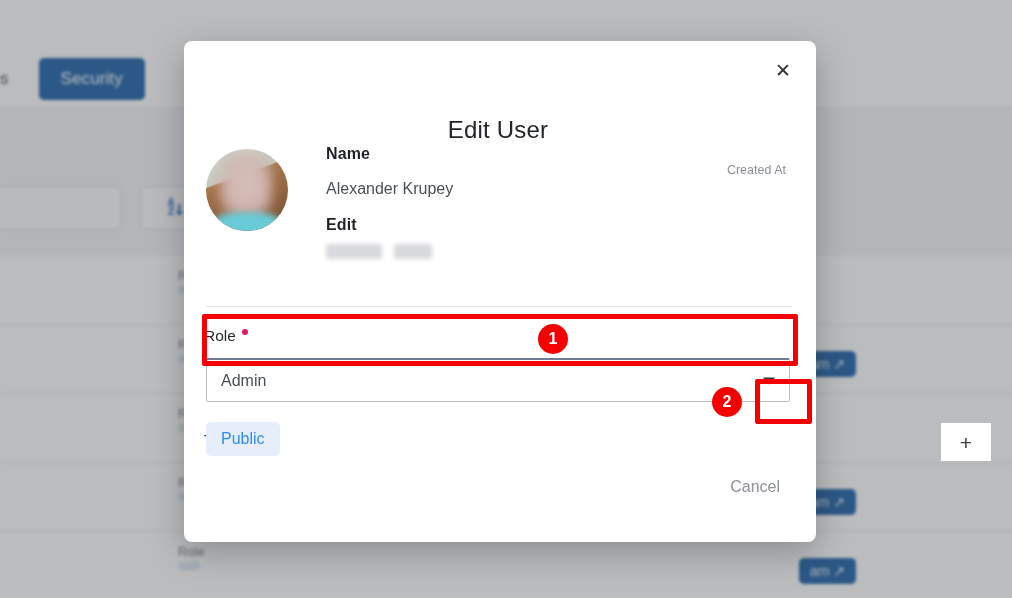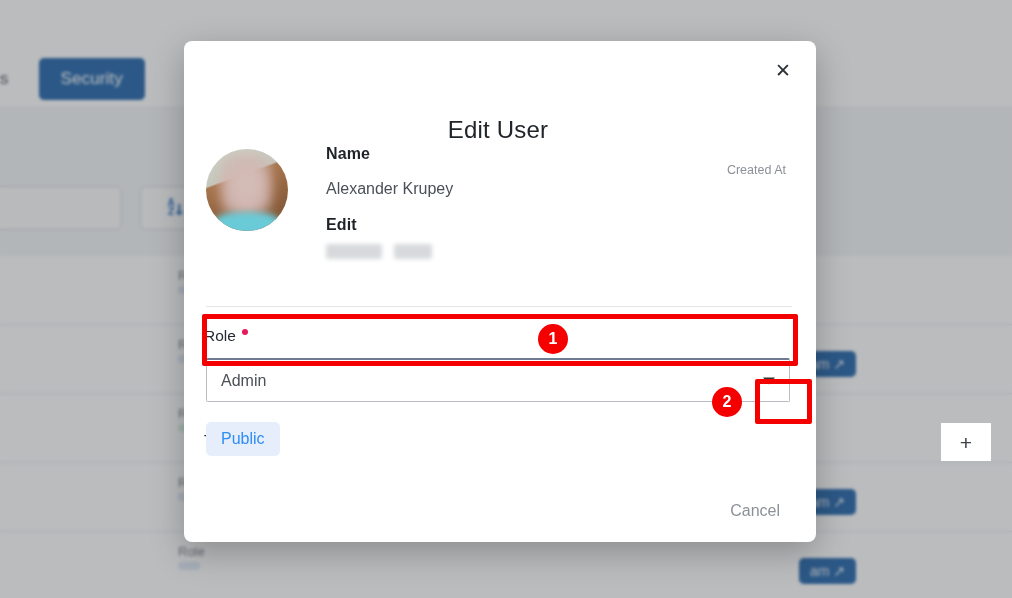--- a/index.html
+++ b/index.html
@@ -374,21 +374,21 @@
   .team-pill {
     background: #e6edfb;
     color: #2f8ef4;
     font-size: 16px;
     padding: 8px 15px;
     border-radius: 5px;
   }
 
   .modal-actions {
     position: absolute;
-    right: 22px; bottom: 12px;
+    right: 22px; bottom: 36px;
     display: flex;
     align-items: flex-start;
     gap: 16px;
   }
 
   .btn-cancel {
     font-size: 16px;
     color: #8c9197;
     background: transparent;
     border: none;

